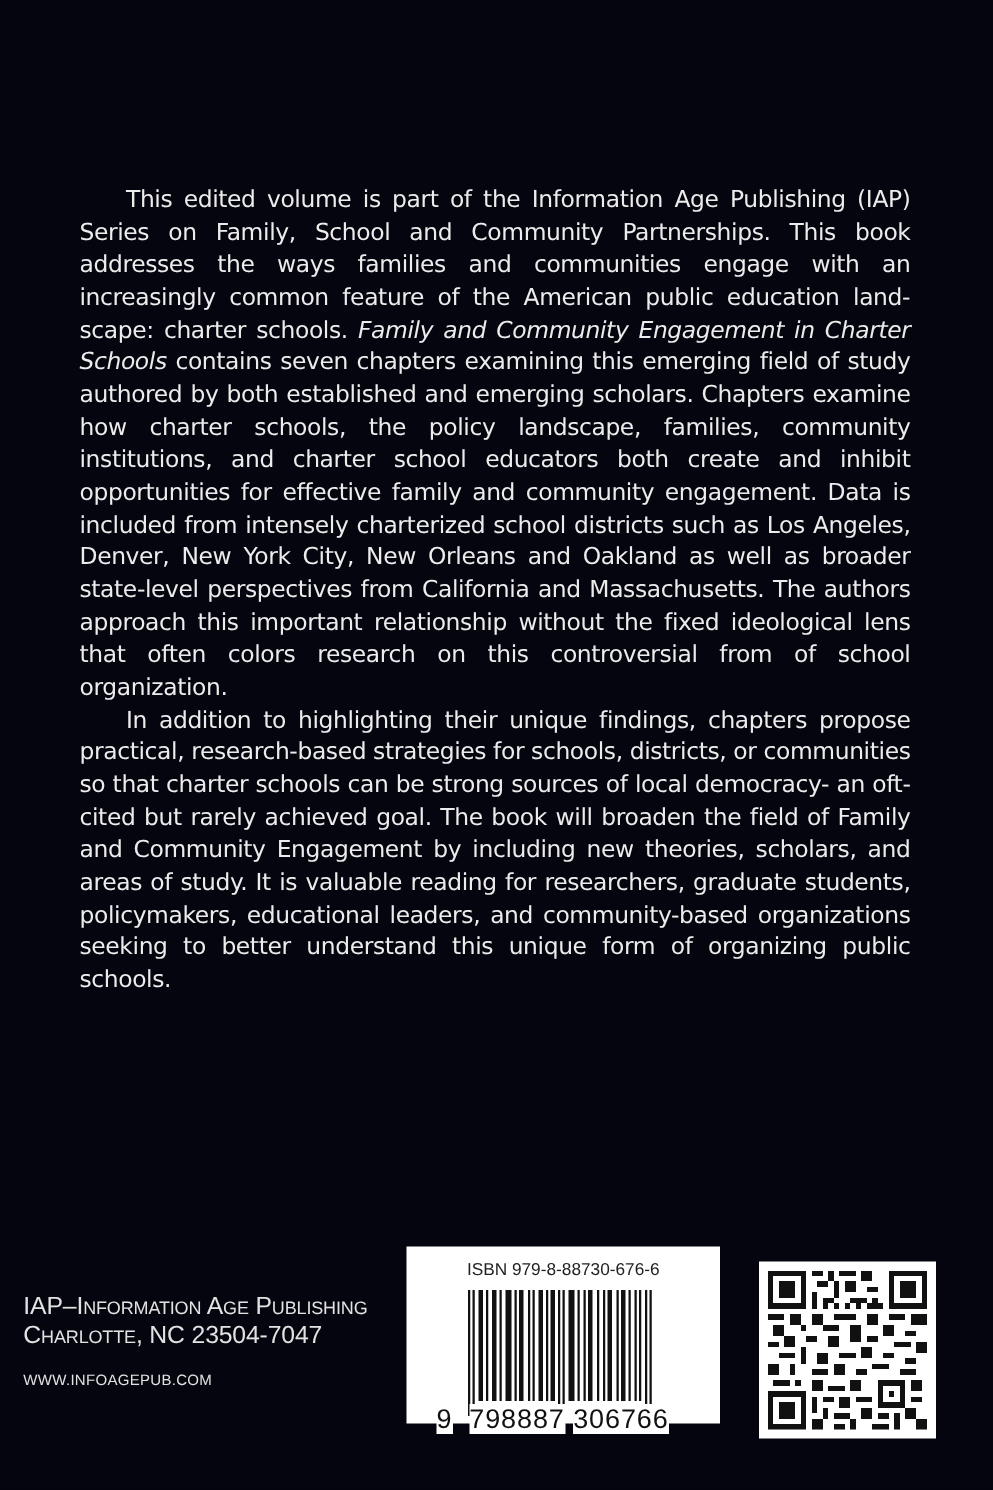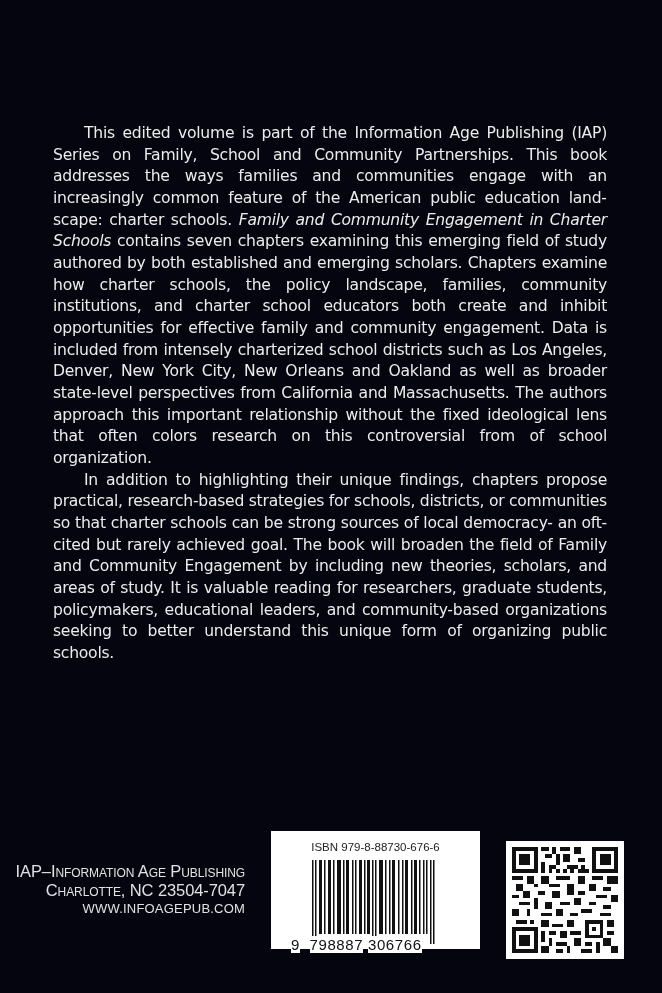--- a/index.html
+++ b/index.html
@@ -31,37 +31,36 @@
       margin: 0;
       text-indent: 31px;
     }
     .blurb em {
       font-style: italic;
     }
     .publisher {
       position: absolute;
       right: 417px; 
       top: 862px;
-      text-align: right;
       font-family: "Liberation Sans", sans-serif;
       color: #e2e2e2;
       line-height: 19px;
     }
     .publisher .line {
       display: block;
       font-variant: small-caps;
       font-size: 16.5px;
       white-space: nowrap;
       letter-spacing: -0.1px;
     }
     .publisher .url {
       display: block;
-      font-size: 13px;
+      font-size: 10px;
       letter-spacing: 0.2px;
-      margin-top: 1px;
+      margin-top: 13px;
       line-height: 16px;
     }
     .barcode-box {
       position: absolute;
       left: 271px;
       top: 831px;
       width: 209px;
       height: 118px;
       background: #ffffff;
     }
@@ -80,21 +79,21 @@
       left: 41px;
       top: 29px;
       width: 123px;
       height: 84px;
     }
     .bar-digits {
       position: absolute;
       left: 20px;
       top: 105px;
       font-family: "Liberation Sans", sans-serif;
-      font-size: 15px;
+      font-size: 18px;
       color: #111;
       letter-spacing: 0.6px;
       white-space: nowrap;
       background: transparent;
     }
     .bar-digits span {
       background: #fff;
     }
     .qr-box {
       position: absolute;

